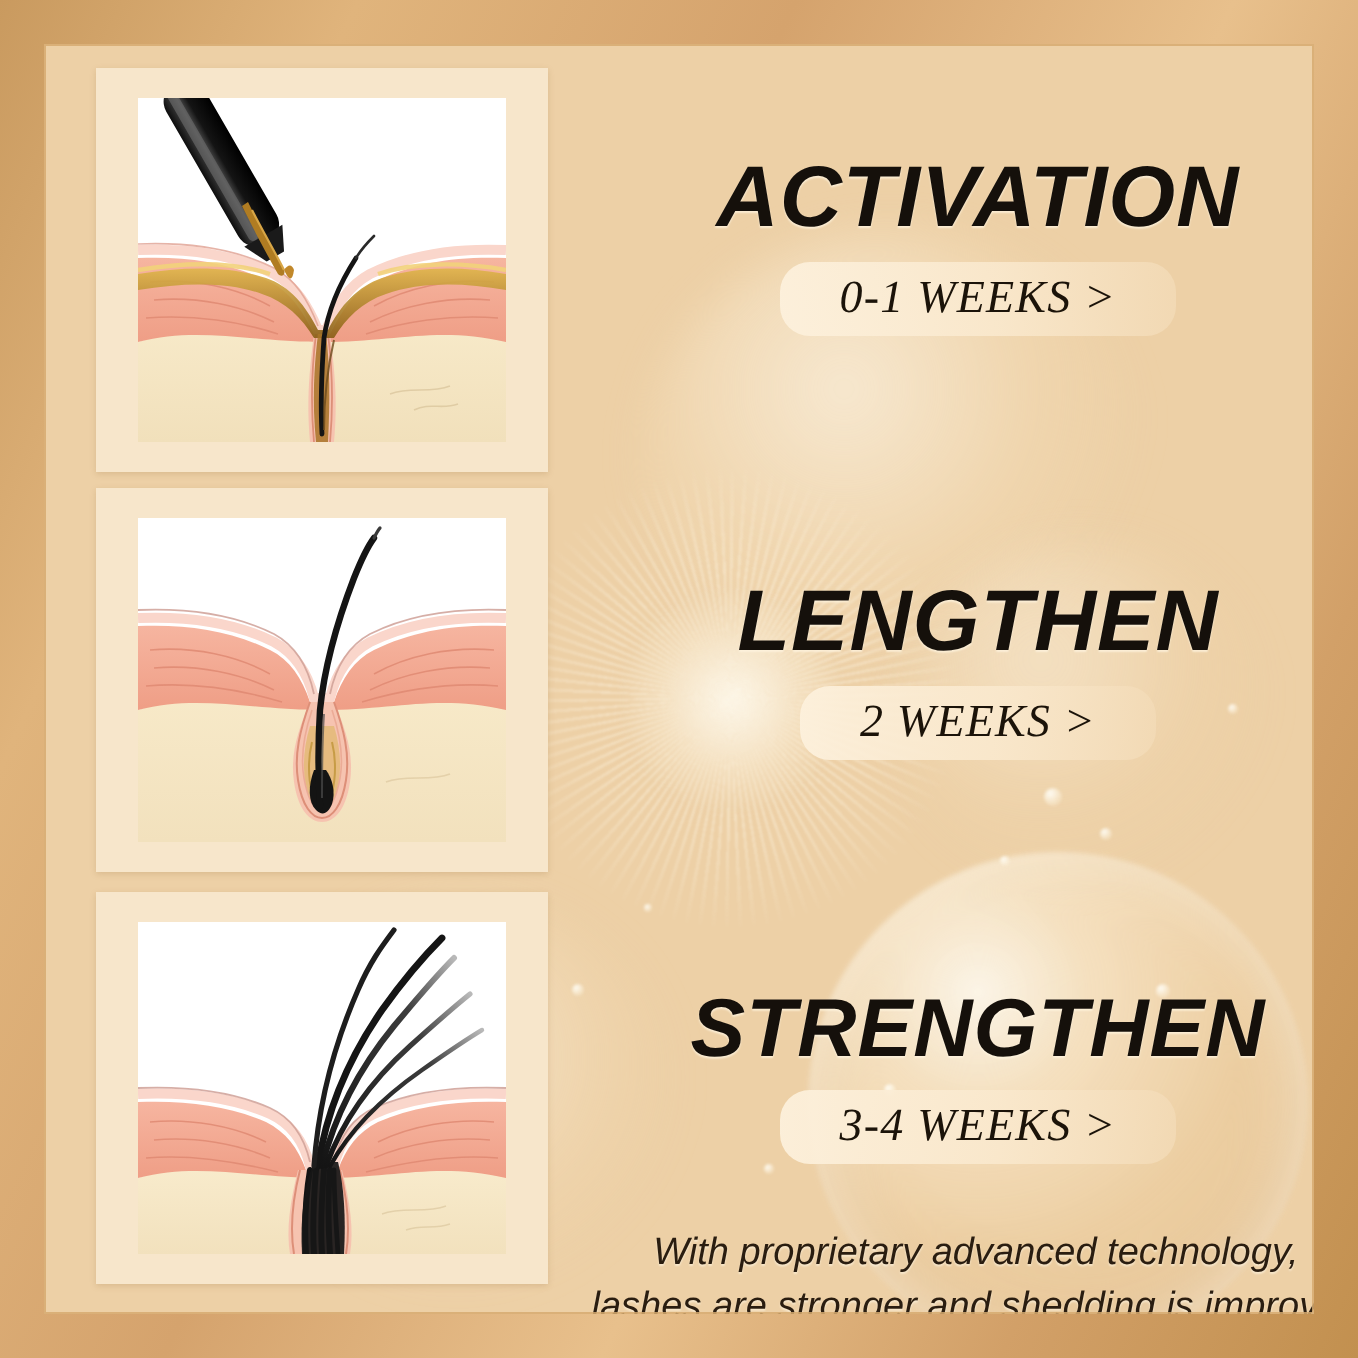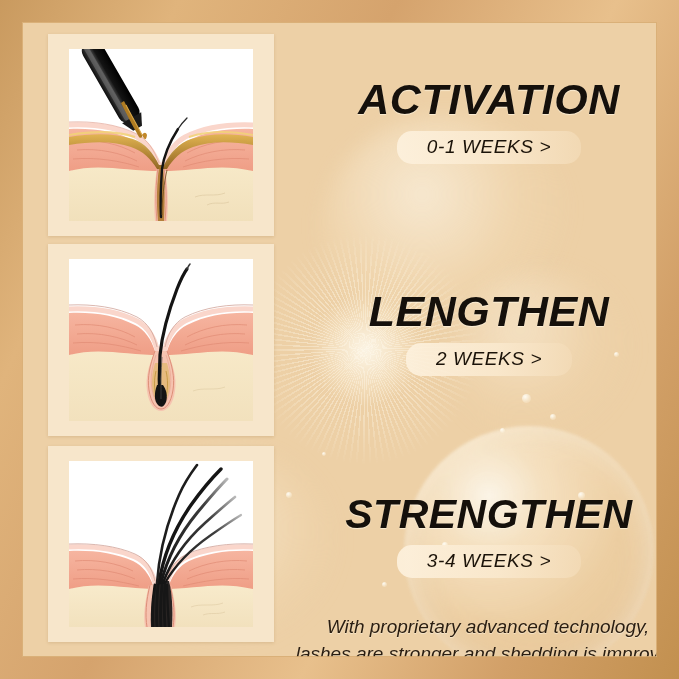--- a/index.html
+++ b/index.html
@@ -128,26 +128,27 @@
     white-space:nowrap;
   }
   #t3-title { font-size:41px; }
 
   .badge-wrap { margin-top:9px; display:flex; justify-content:center; }
   .badge {
     display:inline-block;
     padding:5px 30px 6px 30px;
     border-radius:15px;
     background:linear-gradient(90deg, rgba(253,241,221,.92) 0%, rgba(250,233,206,.88) 55%, rgba(243,219,183,.80) 100%);
-    font-size:19px;
+    font-size:23px;
     font-style:italic;
     font-weight:normal;
     color:#1b1309;
     letter-spacing:.6px;
     white-space:nowrap;
+    font-family:Liberation Serif, serif;
   }
 
   #caption {
     position:absolute;
     left:262px; width:408px; top:592px;
     text-align:center;
     font-style:italic;
     font-size:19px;
     line-height:1.42;
     color:#2a1d10;

